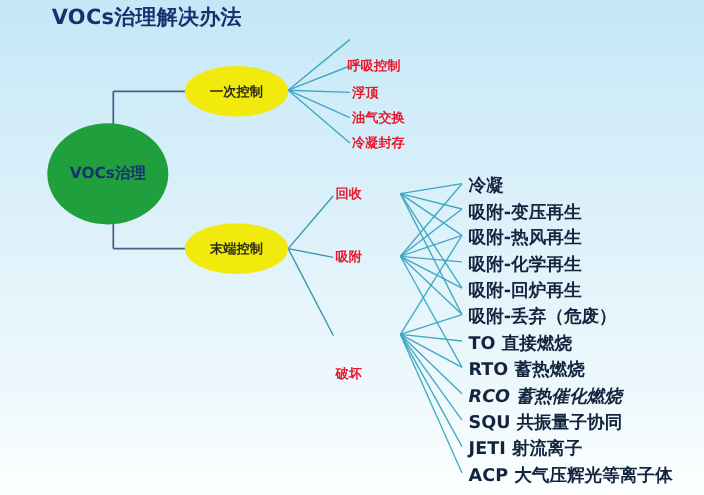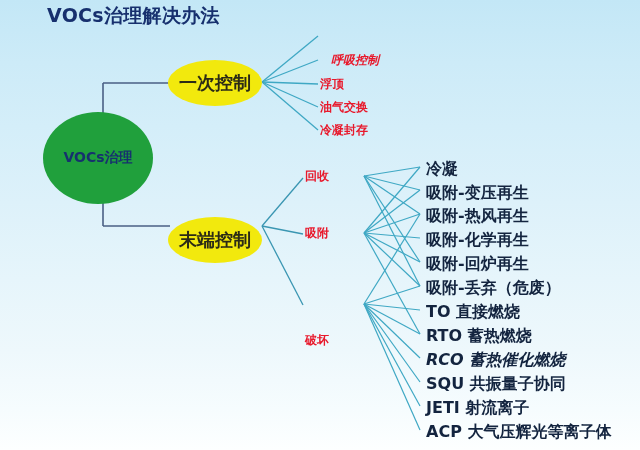--- a/index.html
+++ b/index.html
@@ -42,24 +42,24 @@
   }
   .node-root{
     left:43px;top:112px;width:110px;height:92px;
     background:#20a03c;
     color:#16316e;
     font-size:14px;
   }
   .node-branch{
     background:#f2e90d;
     color:#2b2b16;
-    font-size:18px;
+    font-size:12px;
   }
   #node-primary{left:168px;top:60px;width:94px;height:46px;}
-  #node-terminal{left:168px;top:217px;width:94px;height:46px;}
+  #node-terminal{left:168px;top:203px;width:94px;height:46px;}
 
   .sublabel{
     position:absolute;
     font-size:12px;font-weight:bold;
     color:#e8192c;
     white-space:nowrap;
   }
 
   .leaf{
     position:absolute;
@@ -138,21 +138,21 @@
   </div>
 
   <div class="node node-branch" id="node-primary">
     <span>一次控制</span>
   </div>
 
   <div class="node node-branch" id="node-terminal">
     <span>末端控制</span>
   </div>
 
-  <div class="leaf-red" style="left:331px;top:52px;font-style:italic;">呼吸控制</div>
+  <div class="leaf-red" style="left:316px;top:52px;">呼吸控制</div>
   <div class="leaf-red" style="left:320px;top:76px;">浮顶</div>
   <div class="leaf-red" style="left:320px;top:99px;">油气交换</div>
   <div class="leaf-red" style="left:320px;top:122px;">冷凝封存</div>
 
   <div class="sublabel" style="left:305px;top:168px;">回收</div>
   <div class="sublabel" style="left:305px;top:225px;">吸附</div>
   <div class="sublabel" style="left:305px;top:296px;margin-top:36px;">破坏</div>
 
   <div class="leaf" style="left:426px;top:159px;">冷凝</div>
   <div class="leaf" style="left:426px;top:183px;">吸附-变压再生</div>

